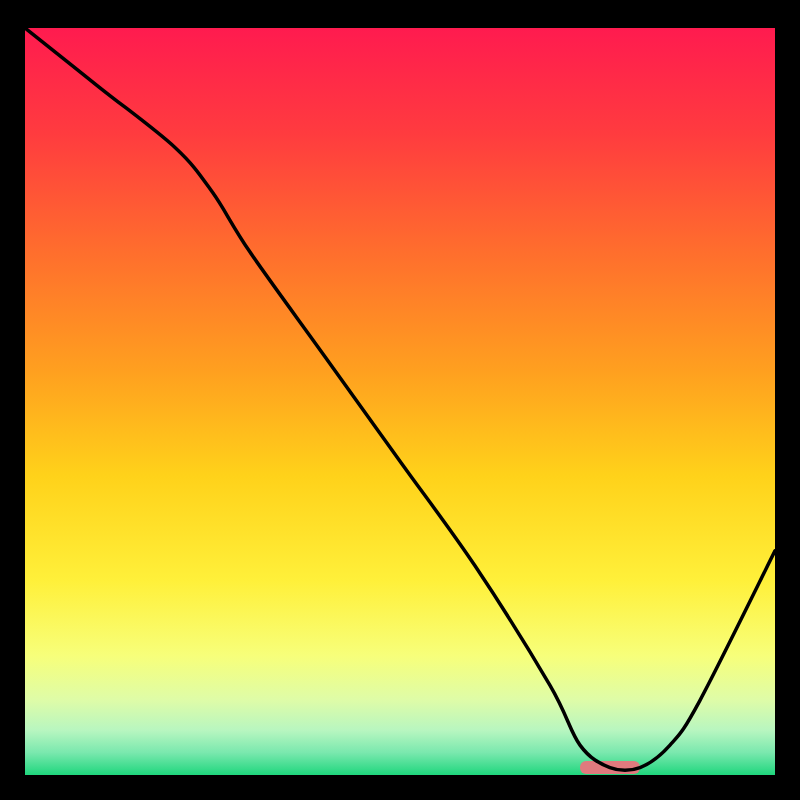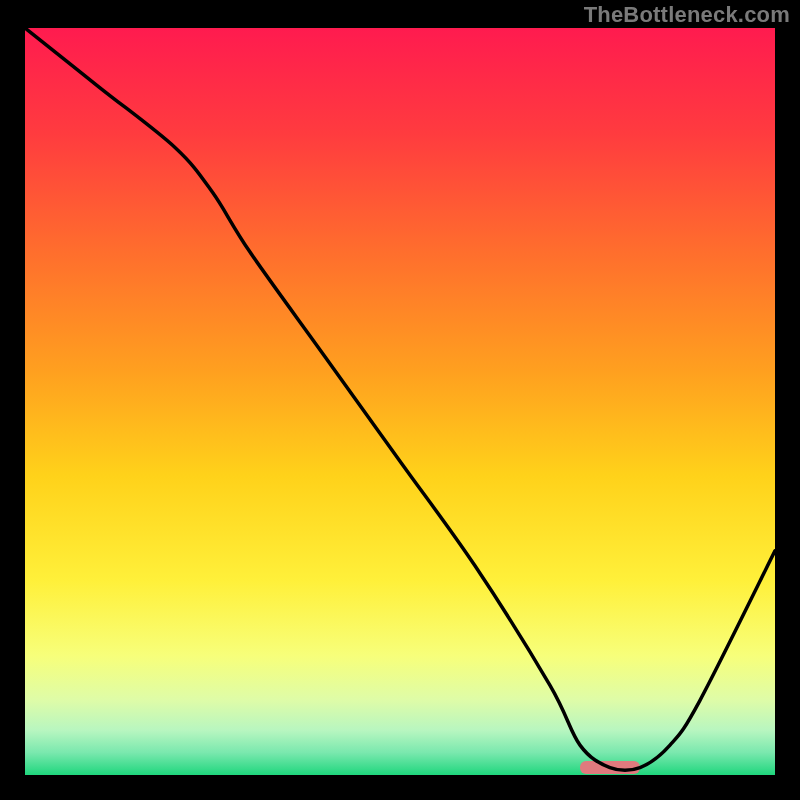--- a/index.html
+++ b/index.html
@@ -33,21 +33,20 @@
     height: 747px;
     box-sizing: border-box;
   }
   svg { display: block; }
 </style>
 </head>
 <body>
 
 <div class="outer">
 
-  <div class="watermark">TheBottleneck.com</div>
 
   <div class="plot-frame">
     <svg id="chart-svg" width="750" height="747" viewBox="0 0 750 747">
       <defs>
         <linearGradient id="bg-grad" x1="0" y1="0" x2="0" y2="1">
             <stop offset="0.00%" stop-color="#ff1b4f"></stop>
             <stop offset="14.00%" stop-color="#ff3b3f"></stop>
             <stop offset="30.00%" stop-color="#ff6e2d"></stop>
             <stop offset="46.00%" stop-color="#ffa01f"></stop>
             <stop offset="60.00%" stop-color="#ffd21a"></stop>

